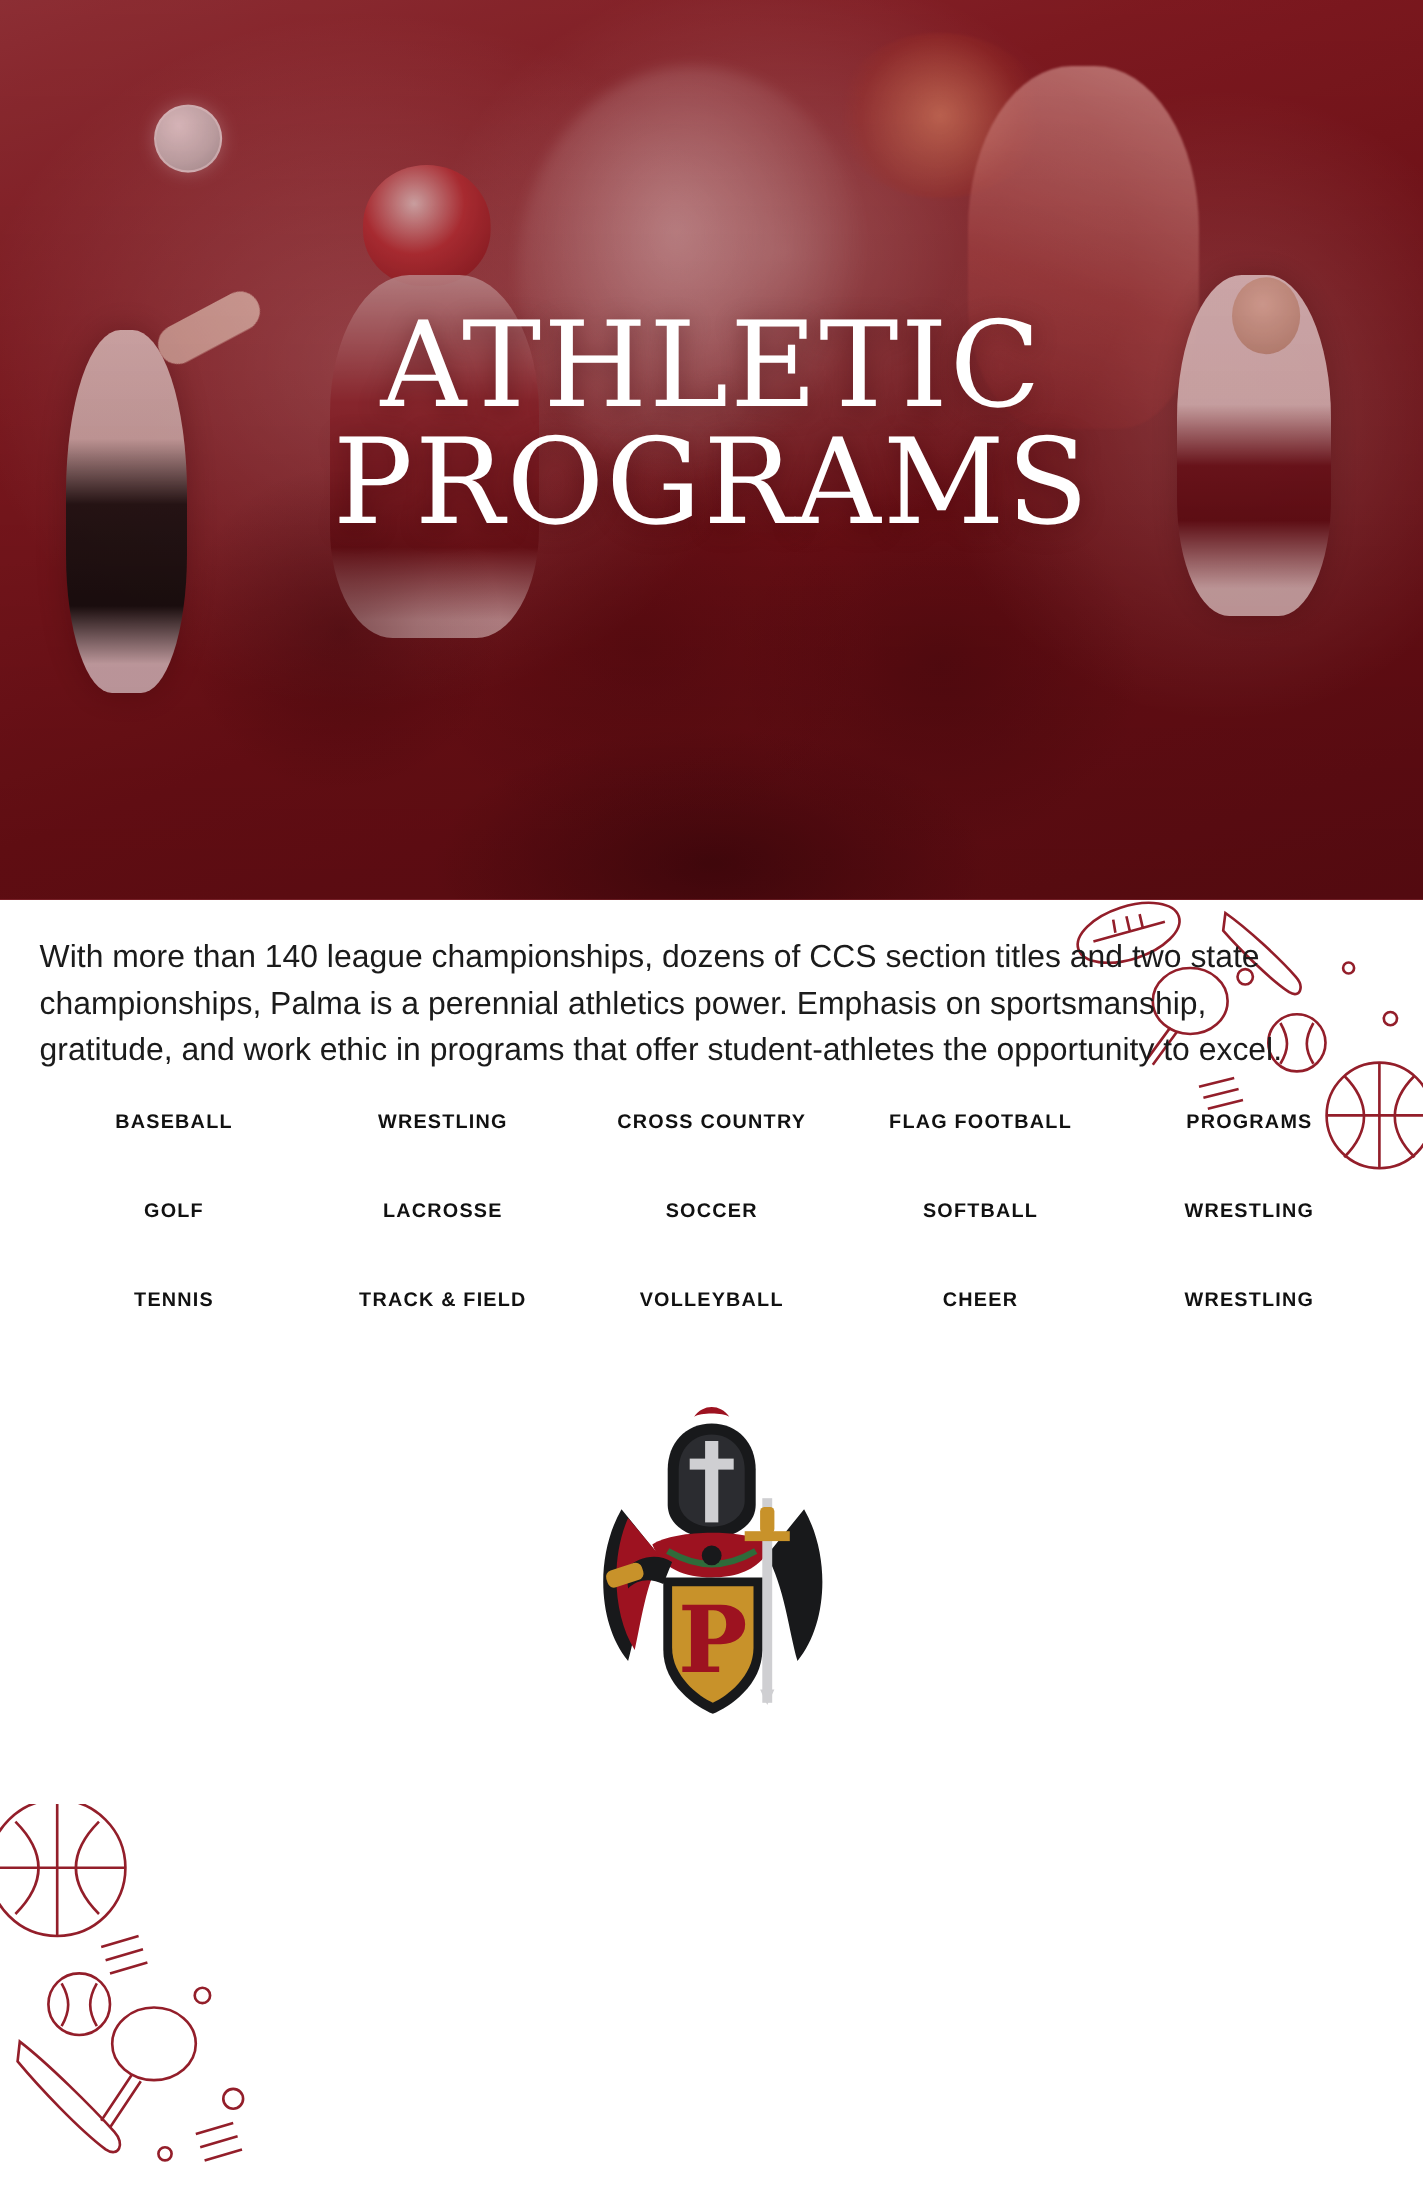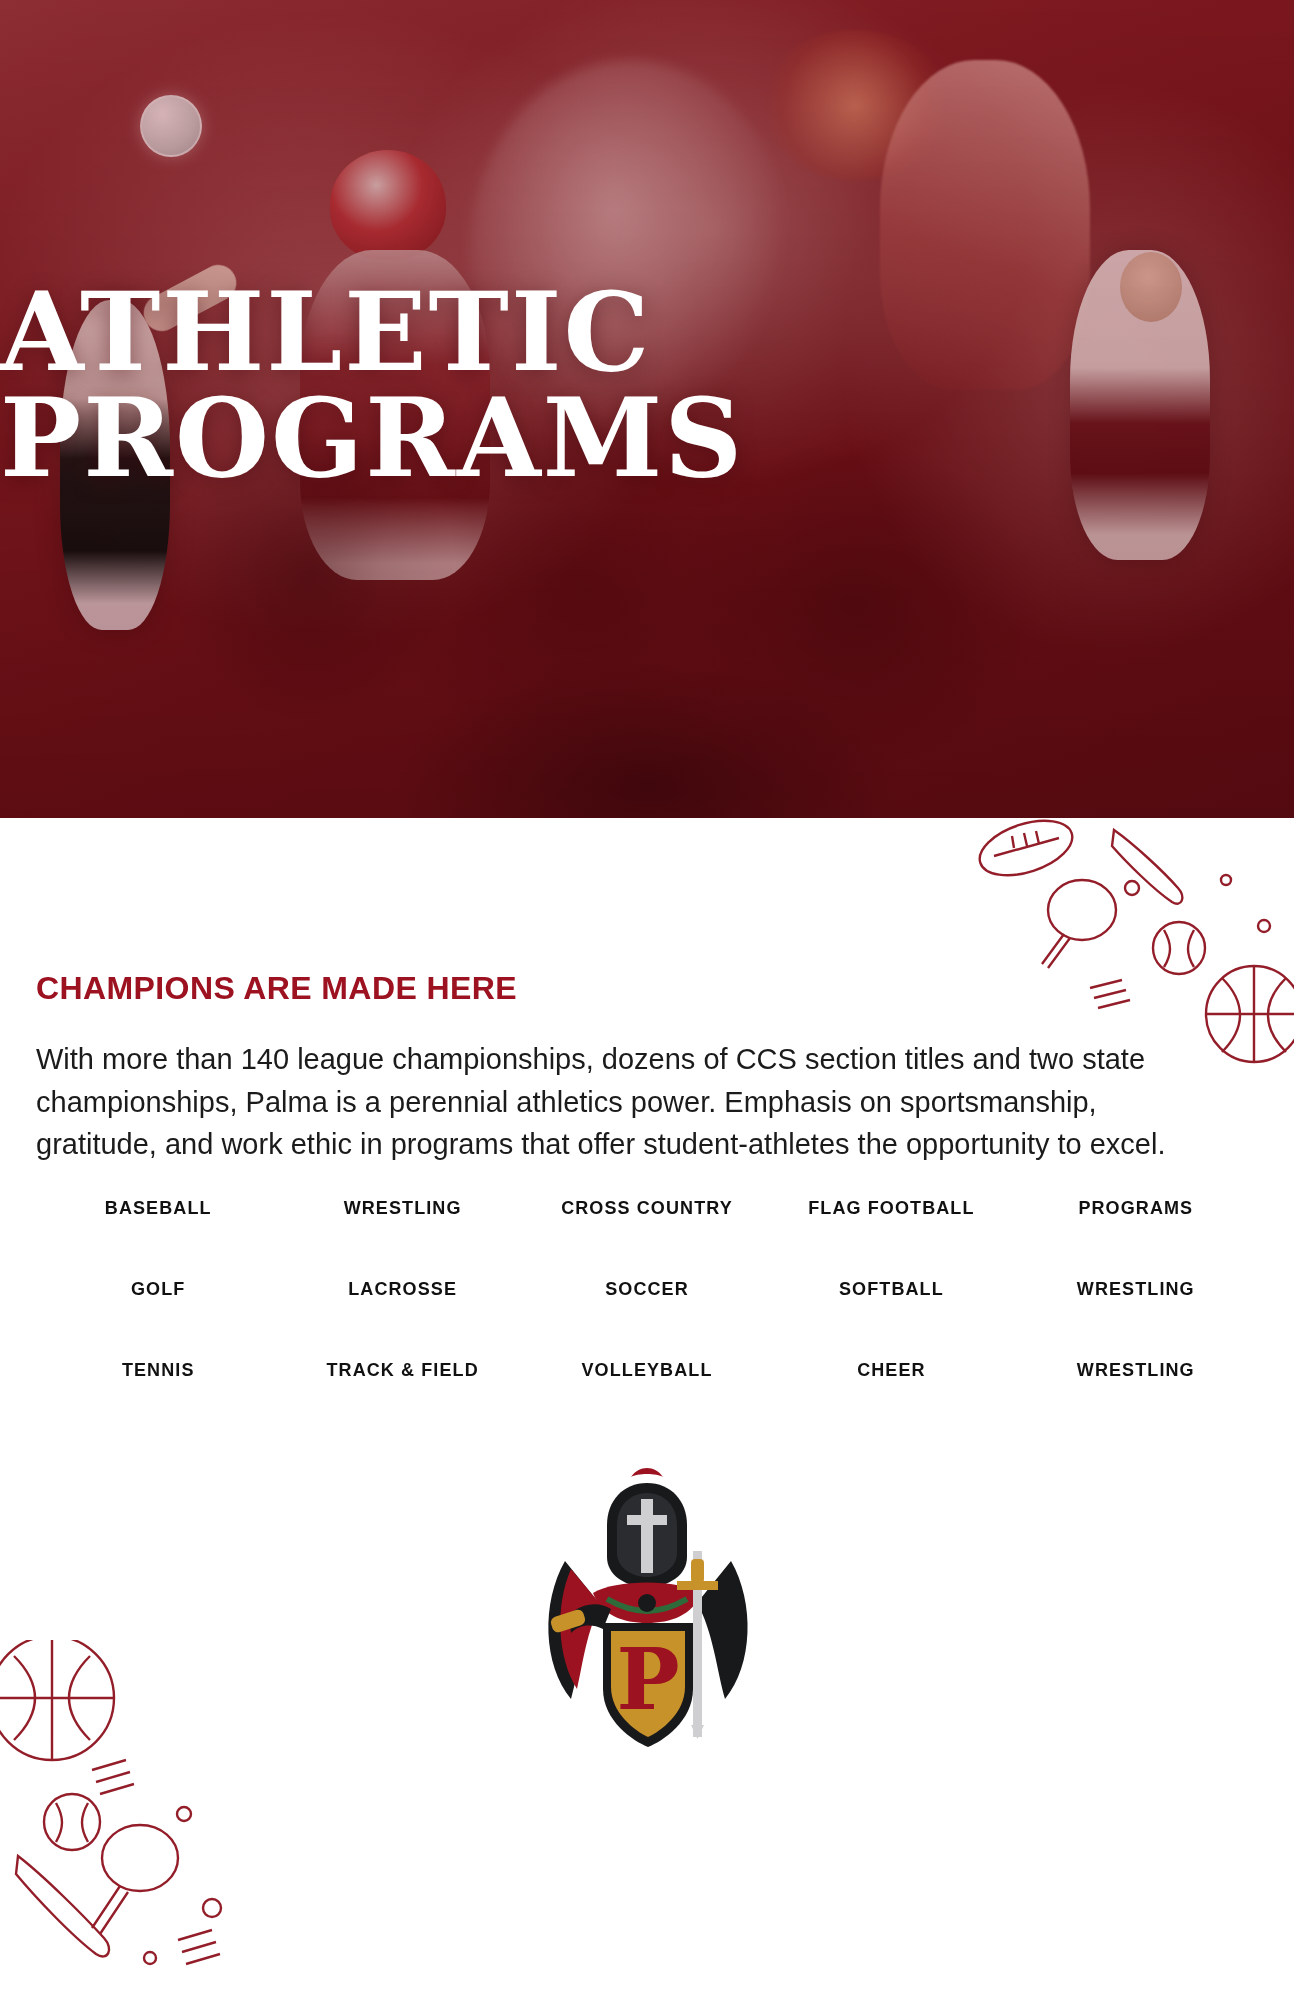--- a/index.html
+++ b/index.html
@@ -115,23 +115,24 @@
   .hero-tint {
     position: absolute;
     inset: 0;
     background: linear-gradient(180deg, rgba(130,20,30,.25) 0%, rgba(120,16,26,.32) 55%, rgba(100,10,20,.40) 100%);
     mix-blend-mode: multiply;
   }
   .hero-title {
     position: absolute;
     left: 0; right: 0;
     top: 280px;
+    text-align: center;
     color: #ffffff;
     font-family: "DejaVu Serif", "Liberation Serif", serif;
-    font-weight: 700;
+    font-weight: 400;
     font-size: 108px;
     line-height: 0.98;
     letter-spacing: 2px;
     text-shadow: 0 4px 22px rgba(60,0,8,.45);
   }
   .hero-title .line { display: block; }
 
   
   .content {
     position: relative;
@@ -231,21 +232,20 @@
 
     <circle cx="168" cy="70" r="7"></circle>
     <circle cx="262" cy="62" r="5"></circle>
     <circle cx="300" cy="108" r="6"></circle>
 
     <path d="M126 170 L158 162 M130 180 L162 172 M134 190 L166 182"></path>
   </svg>
 </div>
 
 <div class="content">
-  <h2 class="heading">CHAMPIONS ARE MADE HERE</h2>
   <p class="para">With more than 140 league championships, dozens of CCS section titles and two state championships, Palma is a perennial athletics power. Emphasis on sportsmanship, gratitude, and work ethic in programs that offer student-athletes the opportunity to excel.</p>
 
   <div class="sports">
     <div class="sport">BASEBALL</div>
     <div class="sport">WRESTLING</div>
     <div class="sport">CROSS COUNTRY</div>
     <div class="sport">FLAG FOOTBALL</div>
     <div class="sport">PROGRAMS</div>
     <div class="sport">GOLF</div>
     <div class="sport">LACROSSE</div>

